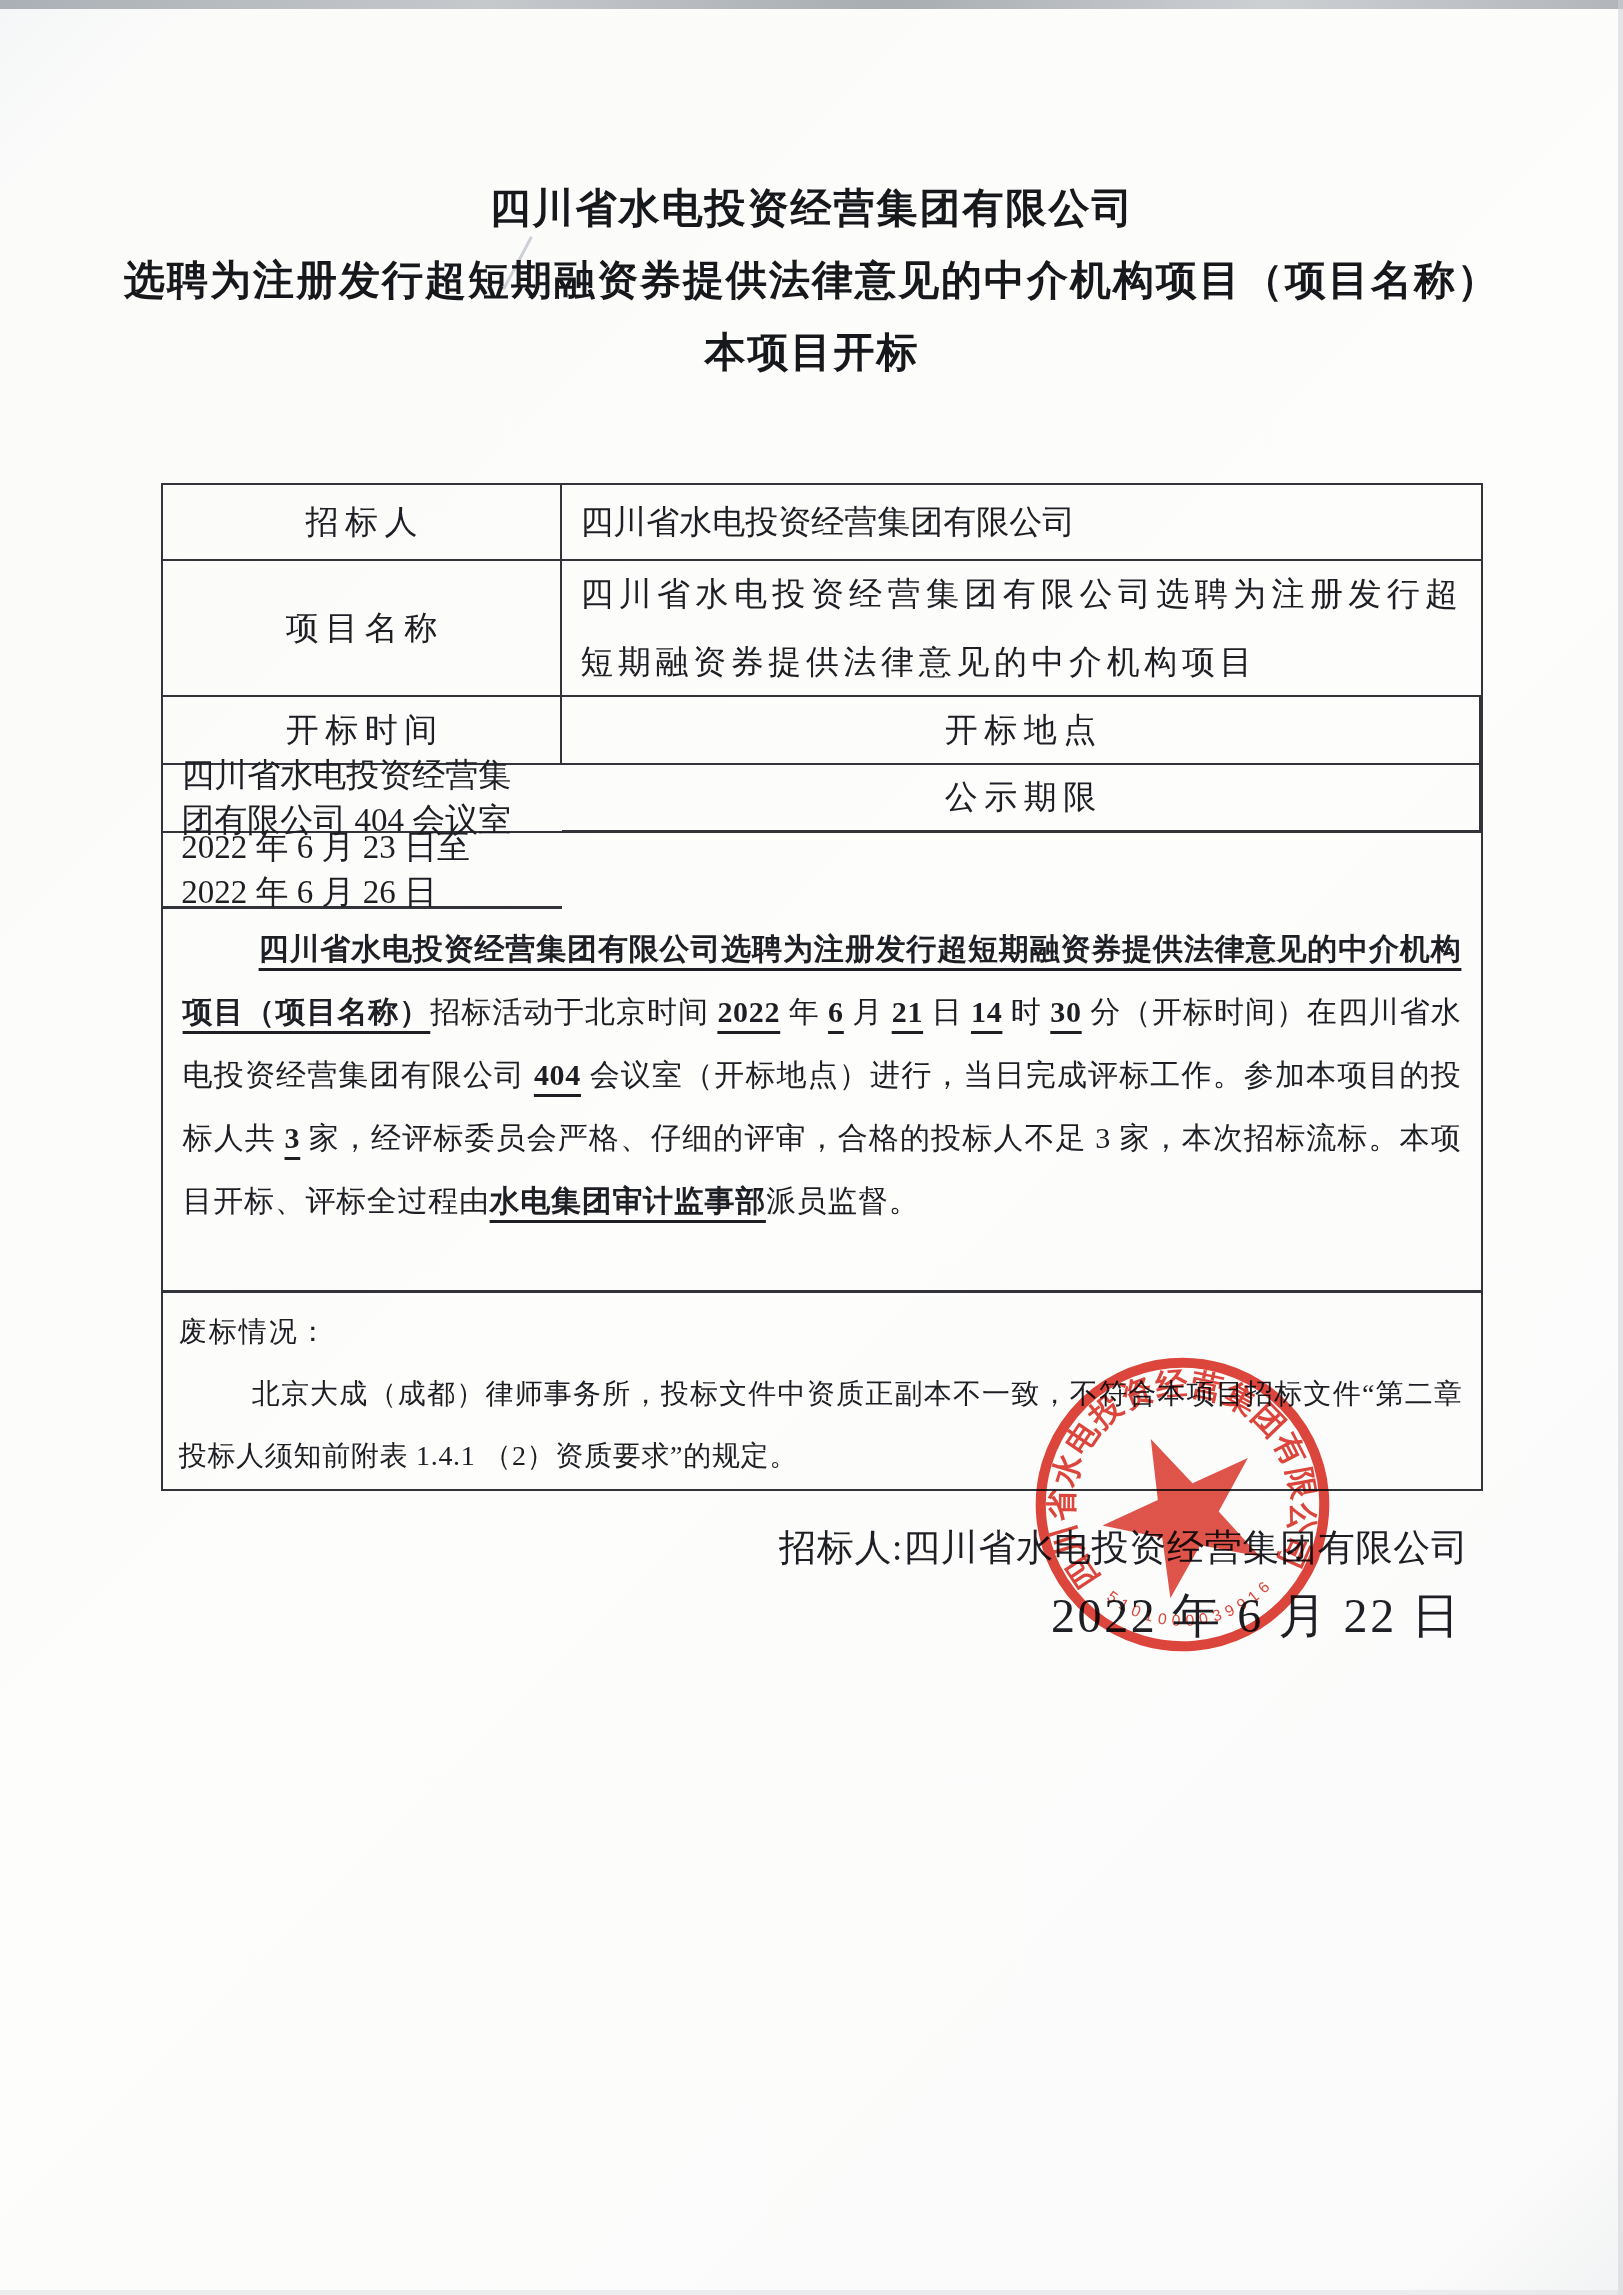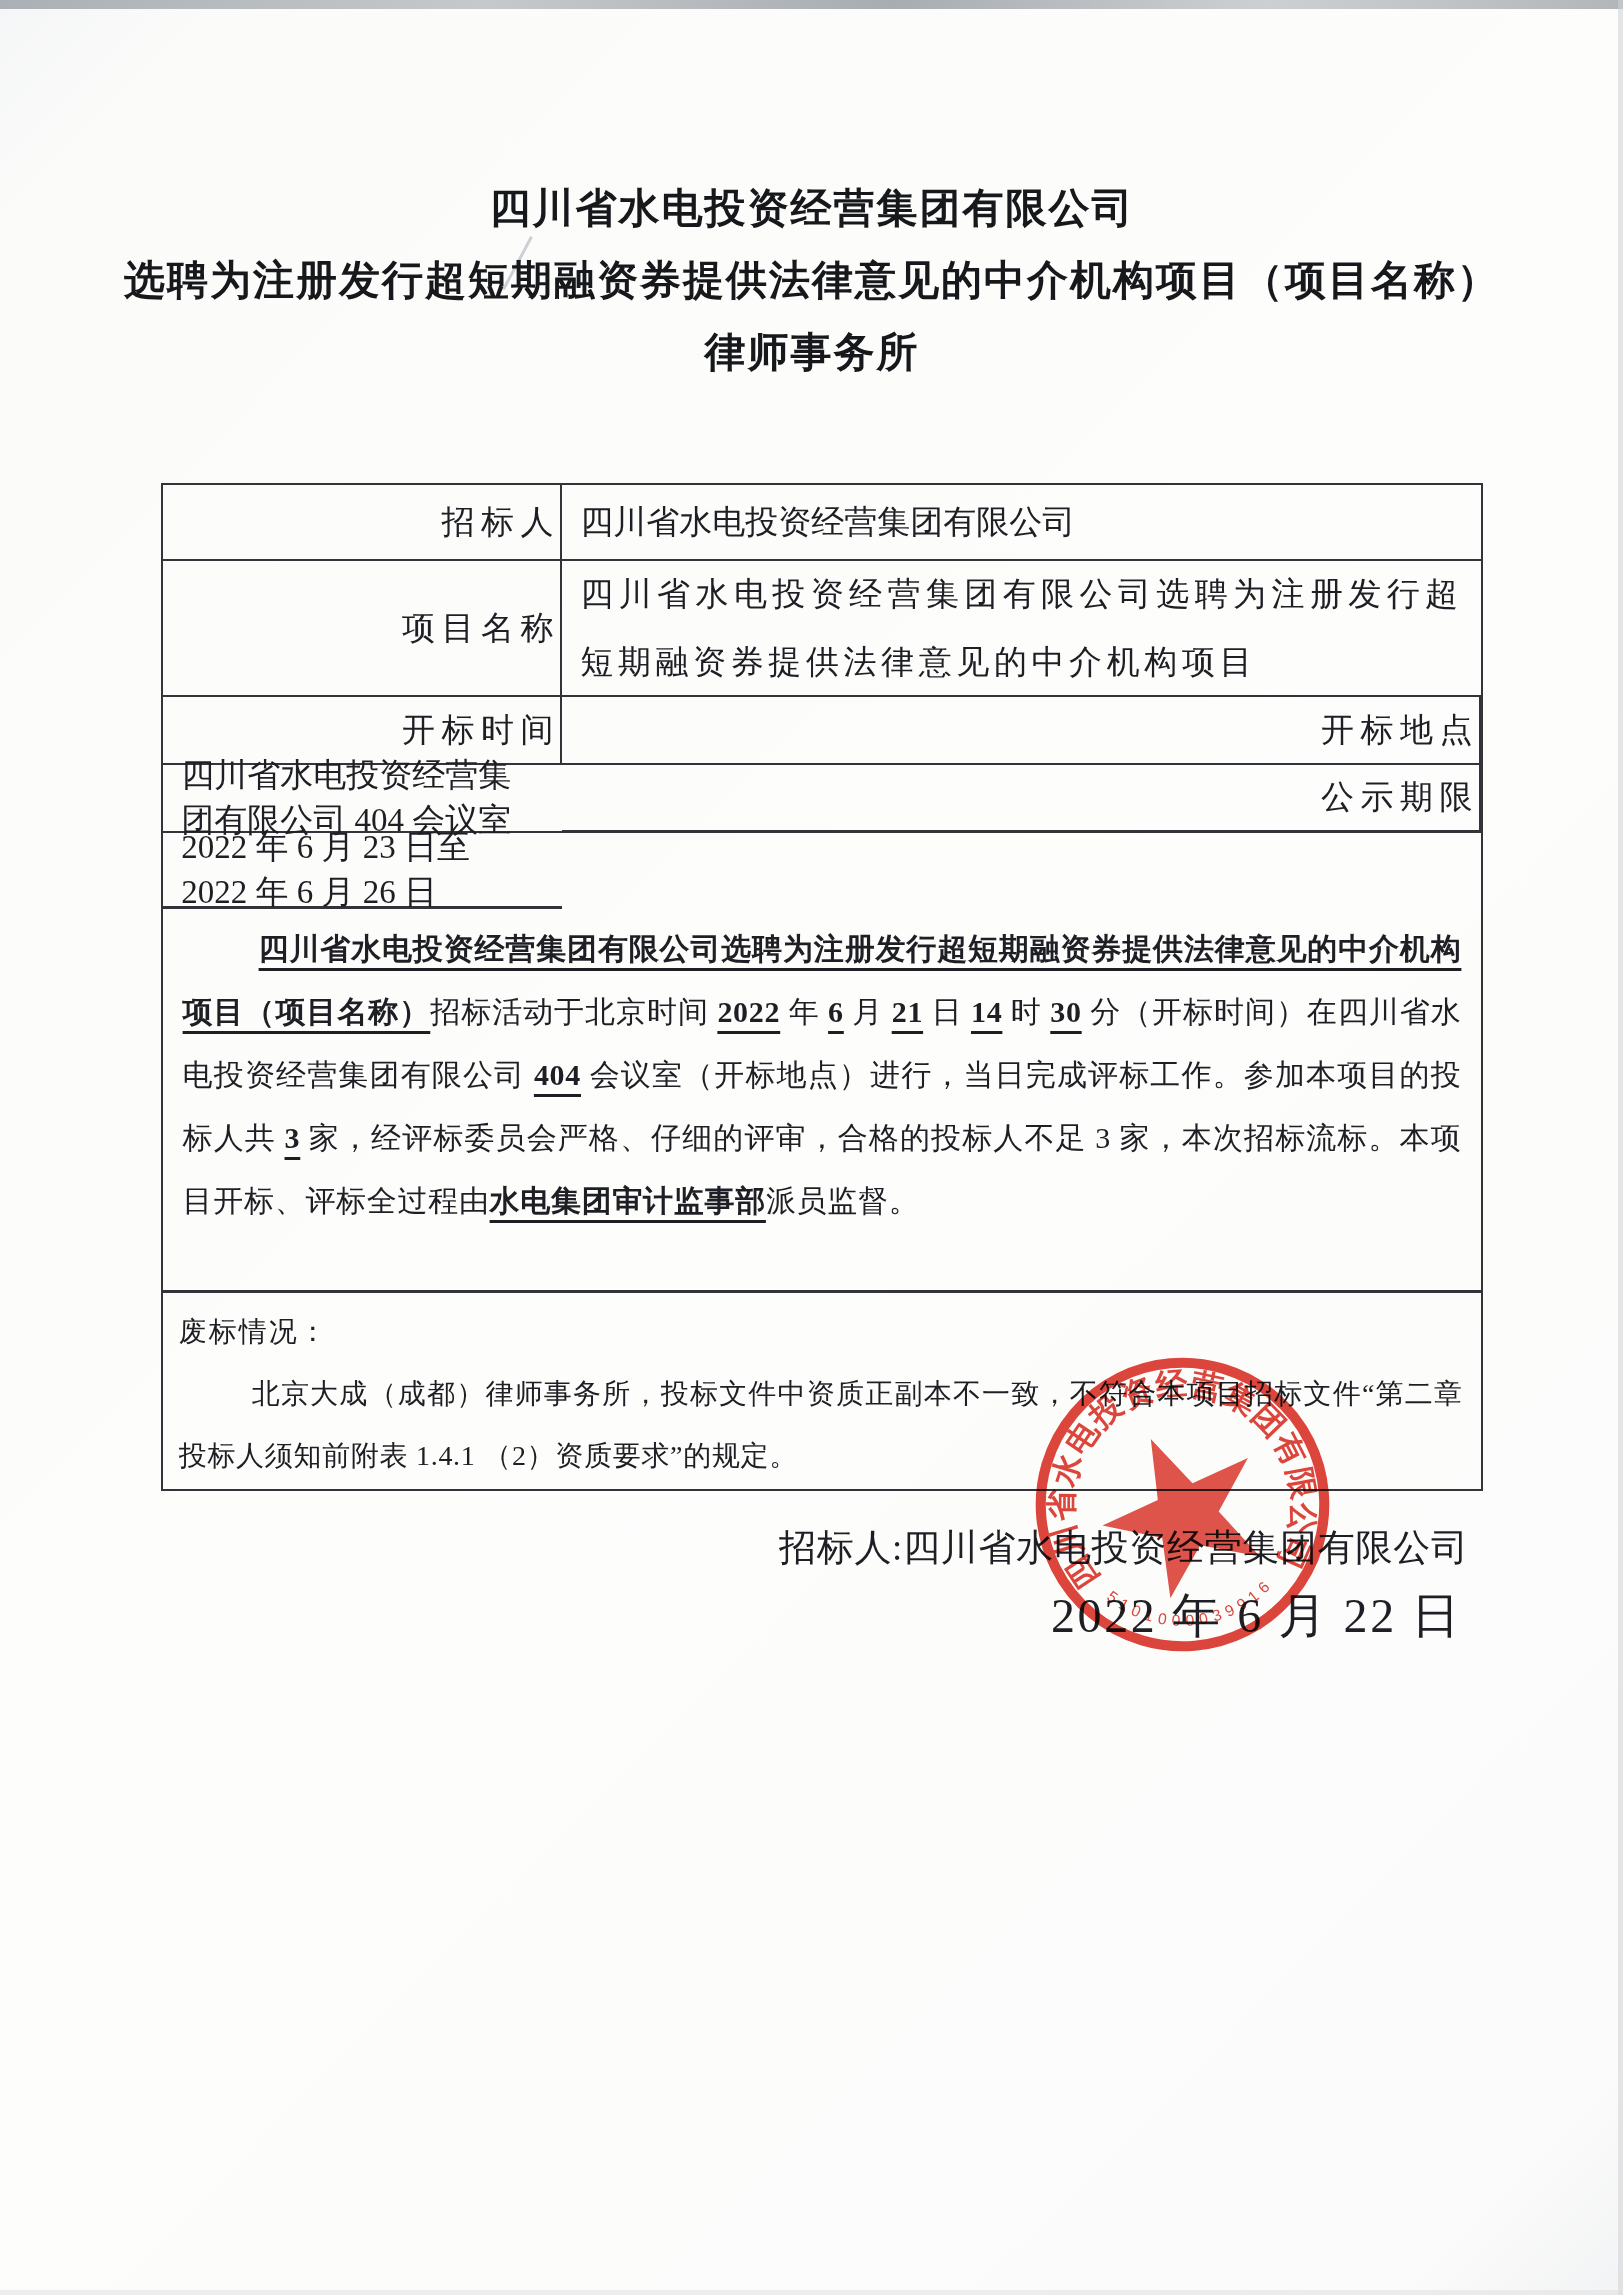--- a/index.html
+++ b/index.html
@@ -21,21 +21,21 @@
     font-weight:bold;font-size:41px;line-height:72px;letter-spacing:2px;color:#17181c;}
 
   .doc-table{
     position:absolute;left:161px;top:483px;width:1322px;
     border:2px solid #33343a;
     display:grid;
     grid-template-columns:399px 919px;
     grid-template-rows:76px 136px 68px 68px 76px 384px 196px;
   }
   .cell{border-bottom:2px solid #33343a;min-width:0;}
-  .lbl{border-right:2px solid #33343a;display:flex;align-items:center;justify-content:flex-end;
+  .lbl{border-right:2px solid #33343a;display:flex;align-items:center;justify-content:center;
     font-size:33px;letter-spacing:6.5px;text-indent:6.5px;}
   .val{display:flex;align-items:center;padding:0 18.3px;font-size:33px;}
   .val-justify{width:100%;text-align:justify;line-height:68px;letter-spacing:4.6px;}
   .thick{border-bottom-width:3.9px;}
   .span2{grid-column:1 / -1;}
   .para-cell{
     padding:7.9px 19.6px 0 19.6px;font-size:30px;line-height:63px;
     text-align:justify;text-indent:76px;letter-spacing:0.7px;
   }
   .b{font-weight:bold;}
@@ -62,21 +62,21 @@
 <div class="page">
 
   <div class="scan-band-top"></div>
   <div class="scan-edge-right"></div>
   <div class="scan-edge-bottom"></div>
   <div class="scan-scratch"></div>
 
   <header class="titles">
     <div>四川省水电投资经营集团有限公司</div>
     <div>选聘为注册发行超短期融资券提供法律意见的中介机构项目（项目名称）</div>
-    <div>律师事务所</div>
+    <div>本项目开标</div>
   </header>
 
   <section class="doc-table">
 
     <div class="cell lbl">
       <span>招标人</span>
     </div>
     <div class="cell val">
       <span>四川省水电投资经营集团有限公司</span>
     </div>

